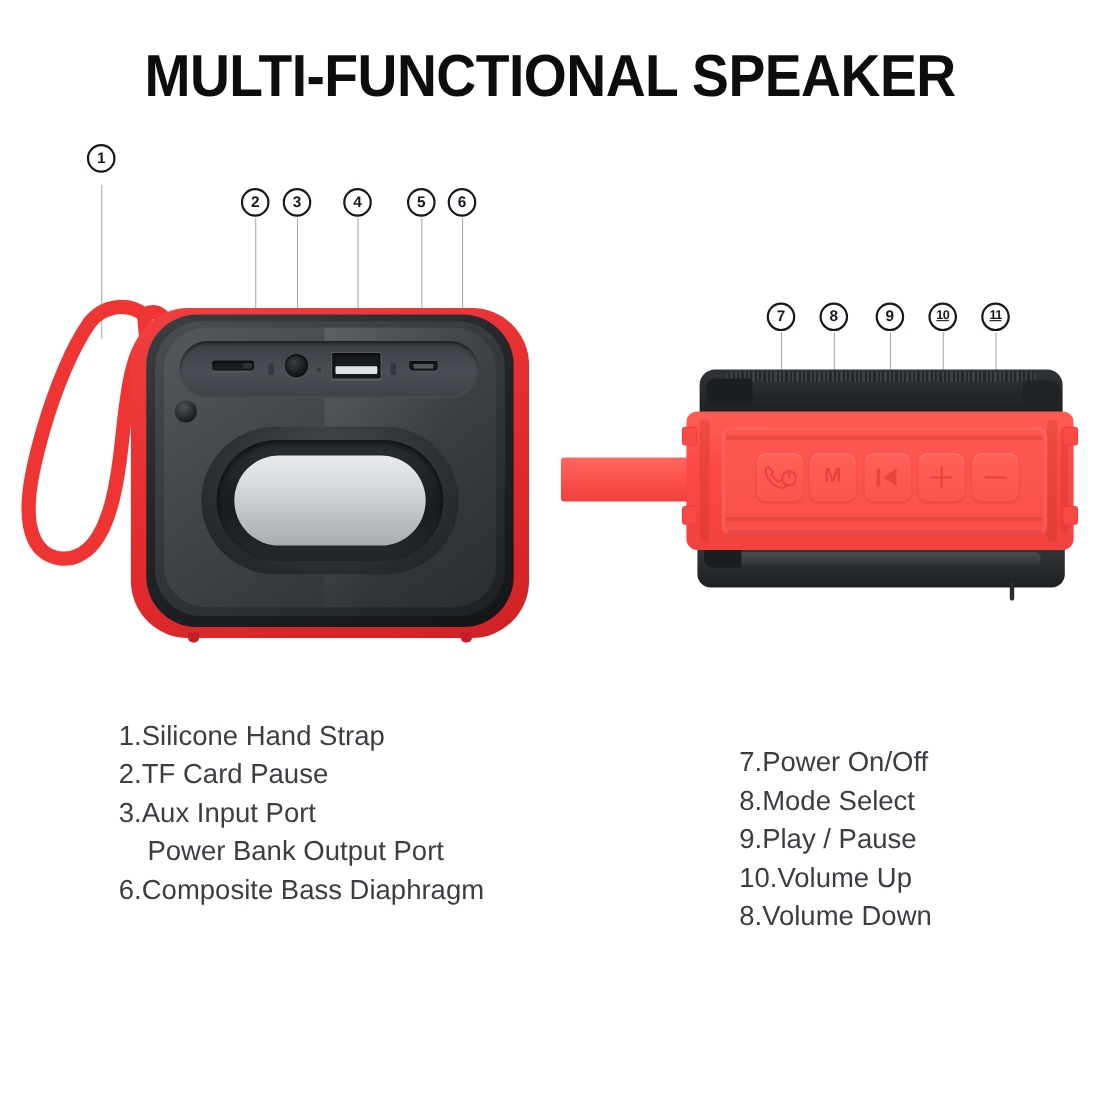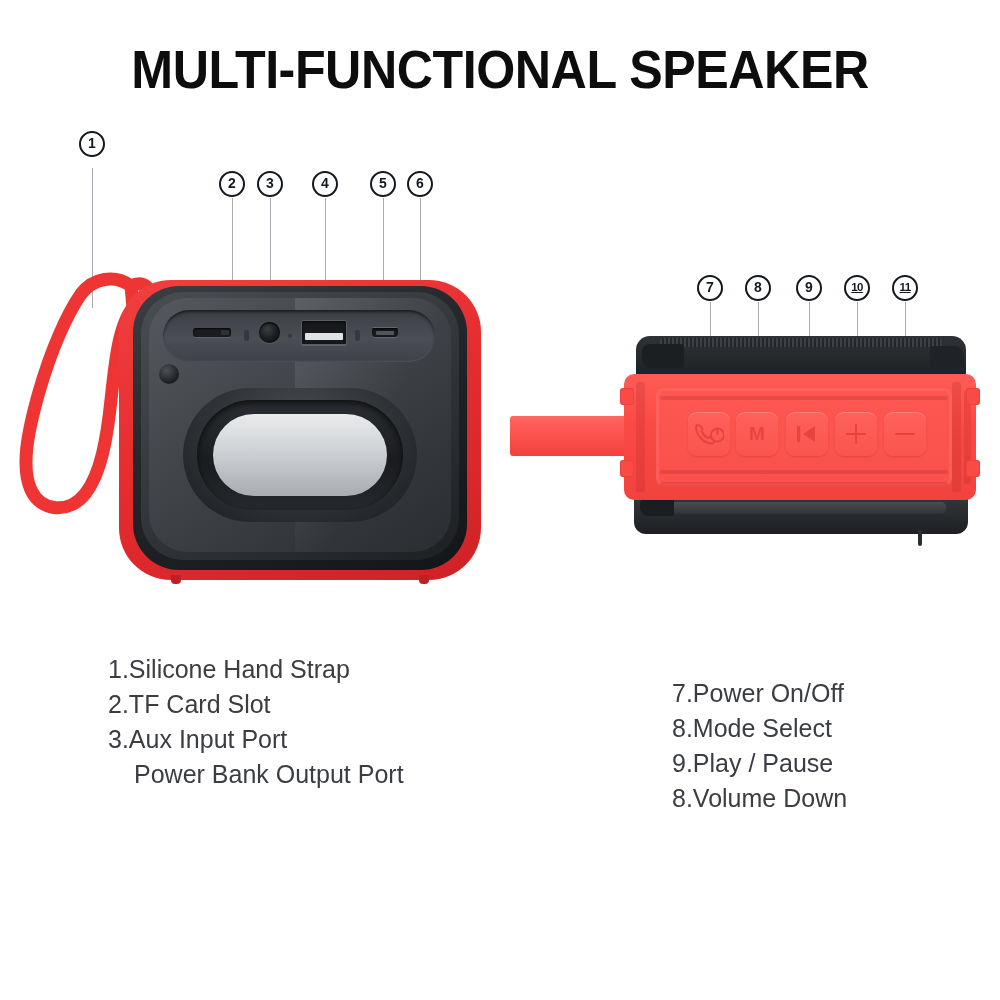--- a/index.html
+++ b/index.html
@@ -407,25 +407,27 @@
   <div class="callout" style="left:407px; top:171px;">6</div>
 
   <div class="callout" style="left:697px; top:275px;">7</div>
   <div class="callout" style="left:745px; top:275px;">8</div>
   <div class="callout" style="left:796px; top:275px;">9</div>
   <div class="callout two-digit" style="left:844px; top:275px;">10</div>
   <div class="callout two-digit" style="left:892px; top:275px;">11</div>
 
   <div class="caption-list" id="list-left">
     <span class="cap-row"><span>1.</span><span>Silicone Hand Strap</span></span>
-    <span class="cap-row"><span>2.</span><span>TF Card Slot</span></span>
+    <span class="cap-row"><span>2.</span><span>TF Card Pause</span></span>
     <span class="cap-row"><span>3.</span><span>Aux Input Port</span></span>
     <span class="cap-sub">Power Bank Output Port</span>
+    <span class="cap-row"><span>6.</span><span>Composite Bass Diaphragm</span></span>
   </div>
 
   <div class="caption-list" id="list-right">
     <span class="cap-row"><span>7.</span><span>Power On/Off</span></span>
     <span class="cap-row"><span>8.</span><span>Mode Select</span></span>
     <span class="cap-row"><span>9.</span><span>Play / Pause</span></span>
+    <span class="cap-row"><span>10.</span><span>Volume Up</span></span>
     <span class="cap-row"><span>8.</span><span>Volume Down</span></span>
   </div>
 
 </div>
 
 </body></html>

